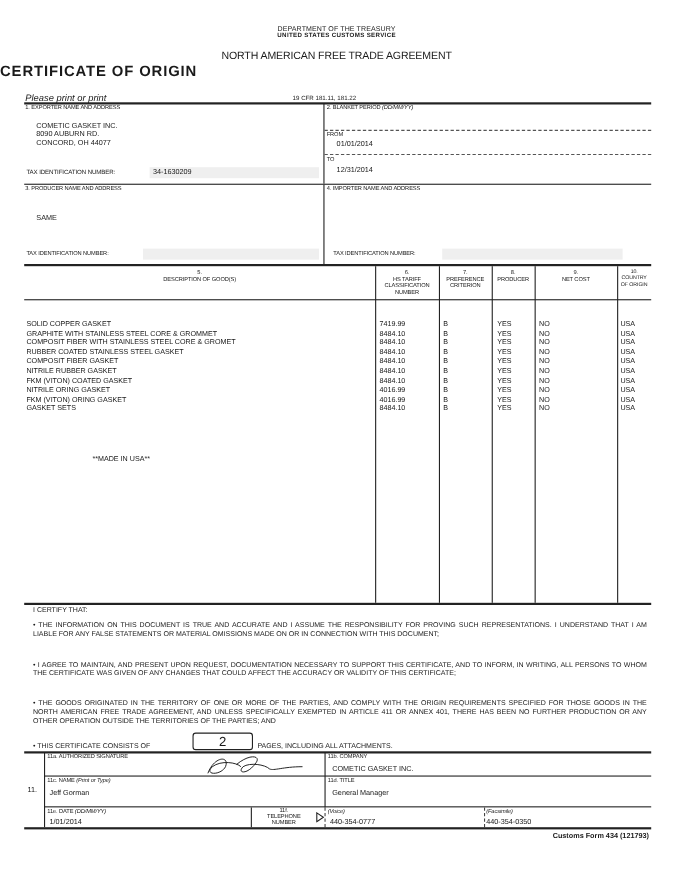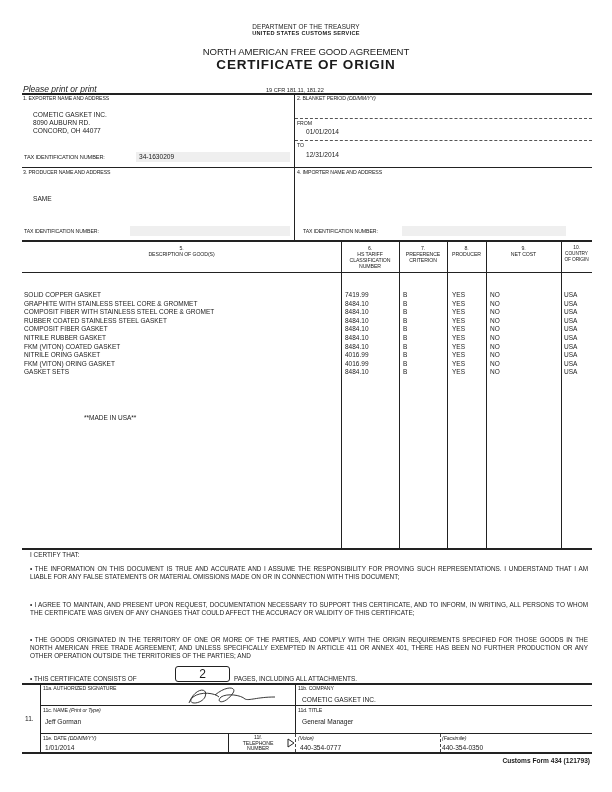--- a/index.html
+++ b/index.html
@@ -2,21 +2,21 @@
 <html><head>
 <meta charset="utf-8">
 <style>
   * { box-sizing: border-box; margin: 0; padding: 0; }
   html, body { width: 612px; height: 792px; background: #fff; overflow: hidden; }
   body { font-family: "Liberation Sans", sans-serif; color: #1a1a1a; position: relative; }
   .abs { position: absolute; }
   .hdr1 { top: 23px; left: 0; width: 612px; text-align: center; font-size: 6.4px; letter-spacing: 0.1px; }
   .hdr2 { top: 30px; left: 0; width: 612px; text-align: center; font-size: 5.6px; font-weight: bold; letter-spacing: 0.3px; }
   .hdr3 { top: 46px; left: 0; width: 612px; text-align: center; font-size: 9.6px; letter-spacing: -0.1px; }
-  .hdr4 { top: 57px; left: 0; width: 612px; text-align: center; font-size: 13.5px; font-weight: bold; letter-spacing: 0.8px; }
+  .hdr4 { top: 57px; left: 0; width: 612px; text-align: left; font-size: 13.5px; font-weight: bold; letter-spacing: 0.8px; }
   .please { top: 84px; left: 23px; font-size: 8.5px; font-style: italic; }
   .cfr { top: 87px; left: 266px; font-size: 5.6px; }
   .hline { position: absolute; height: 0; border-top: 1px solid #222; }
   .hline.thick { border-top: 2px solid #222; }
   .hline.dot { border-top: 1px dashed #555; }
   .vline { position: absolute; width: 0; border-left: 1px solid #222; }
   .vline.dot { border-left: 1px dashed #444; }
   .lbl { position: absolute; font-size: 5.2px; letter-spacing: -0.1px; white-space: nowrap; }
   .lbl i { font-style: italic; }
   .val { position: absolute; font-size: 6.6px; white-space: nowrap; }
@@ -25,21 +25,21 @@
   .row-text { position: absolute; font-size: 6.5px; line-height: 8.6px; white-space: nowrap; }
   .cert { position: absolute; left: 30px; width: 558px; font-size: 6.4px; line-height: 7.9px; text-align: justify; }
   .pagebox { position: absolute; left: 175px; top: 666px; width: 55px; height: 16px; border: 1px solid #222; border-radius: 3px; font-size: 12px; text-align: center; line-height: 14px; }
   .footer { position: absolute; right: 22px; top: 757px; font-size: 6.6px; font-weight: bold; }
 </style>
 </head>
 <body>
 
 <div class="abs hdr1">DEPARTMENT OF THE TREASURY</div>
 <div class="abs hdr2">UNITED STATES CUSTOMS SERVICE</div>
-<div class="abs hdr3">NORTH AMERICAN FREE GOOD AGREEMENT</div>
+<div class="abs hdr3">NORTH AMERICAN FREE TRADE AGREEMENT</div>
 <div class="abs hdr4">CERTIFICATE OF ORIGIN</div>
 <div class="abs please">Please print or print</div>
 <div class="abs cfr">19 CFR 181.11, 181.22</div>
 
 <div class="hline thick" style="top:93px;left:22px;width:570px;"></div>
 
 <div class="vline" style="top:94px;left:294px;height:73px;"></div>
 <div class="lbl" style="top:95px;left:23px;">1. EXPORTER NAME AND ADDRESS</div>
 <div class="val" style="top:111px;left:33px;">COMETIC GASKET INC.</div>
 <div class="val" style="top:119px;left:33px;">8090 AUBURN RD.</div>

